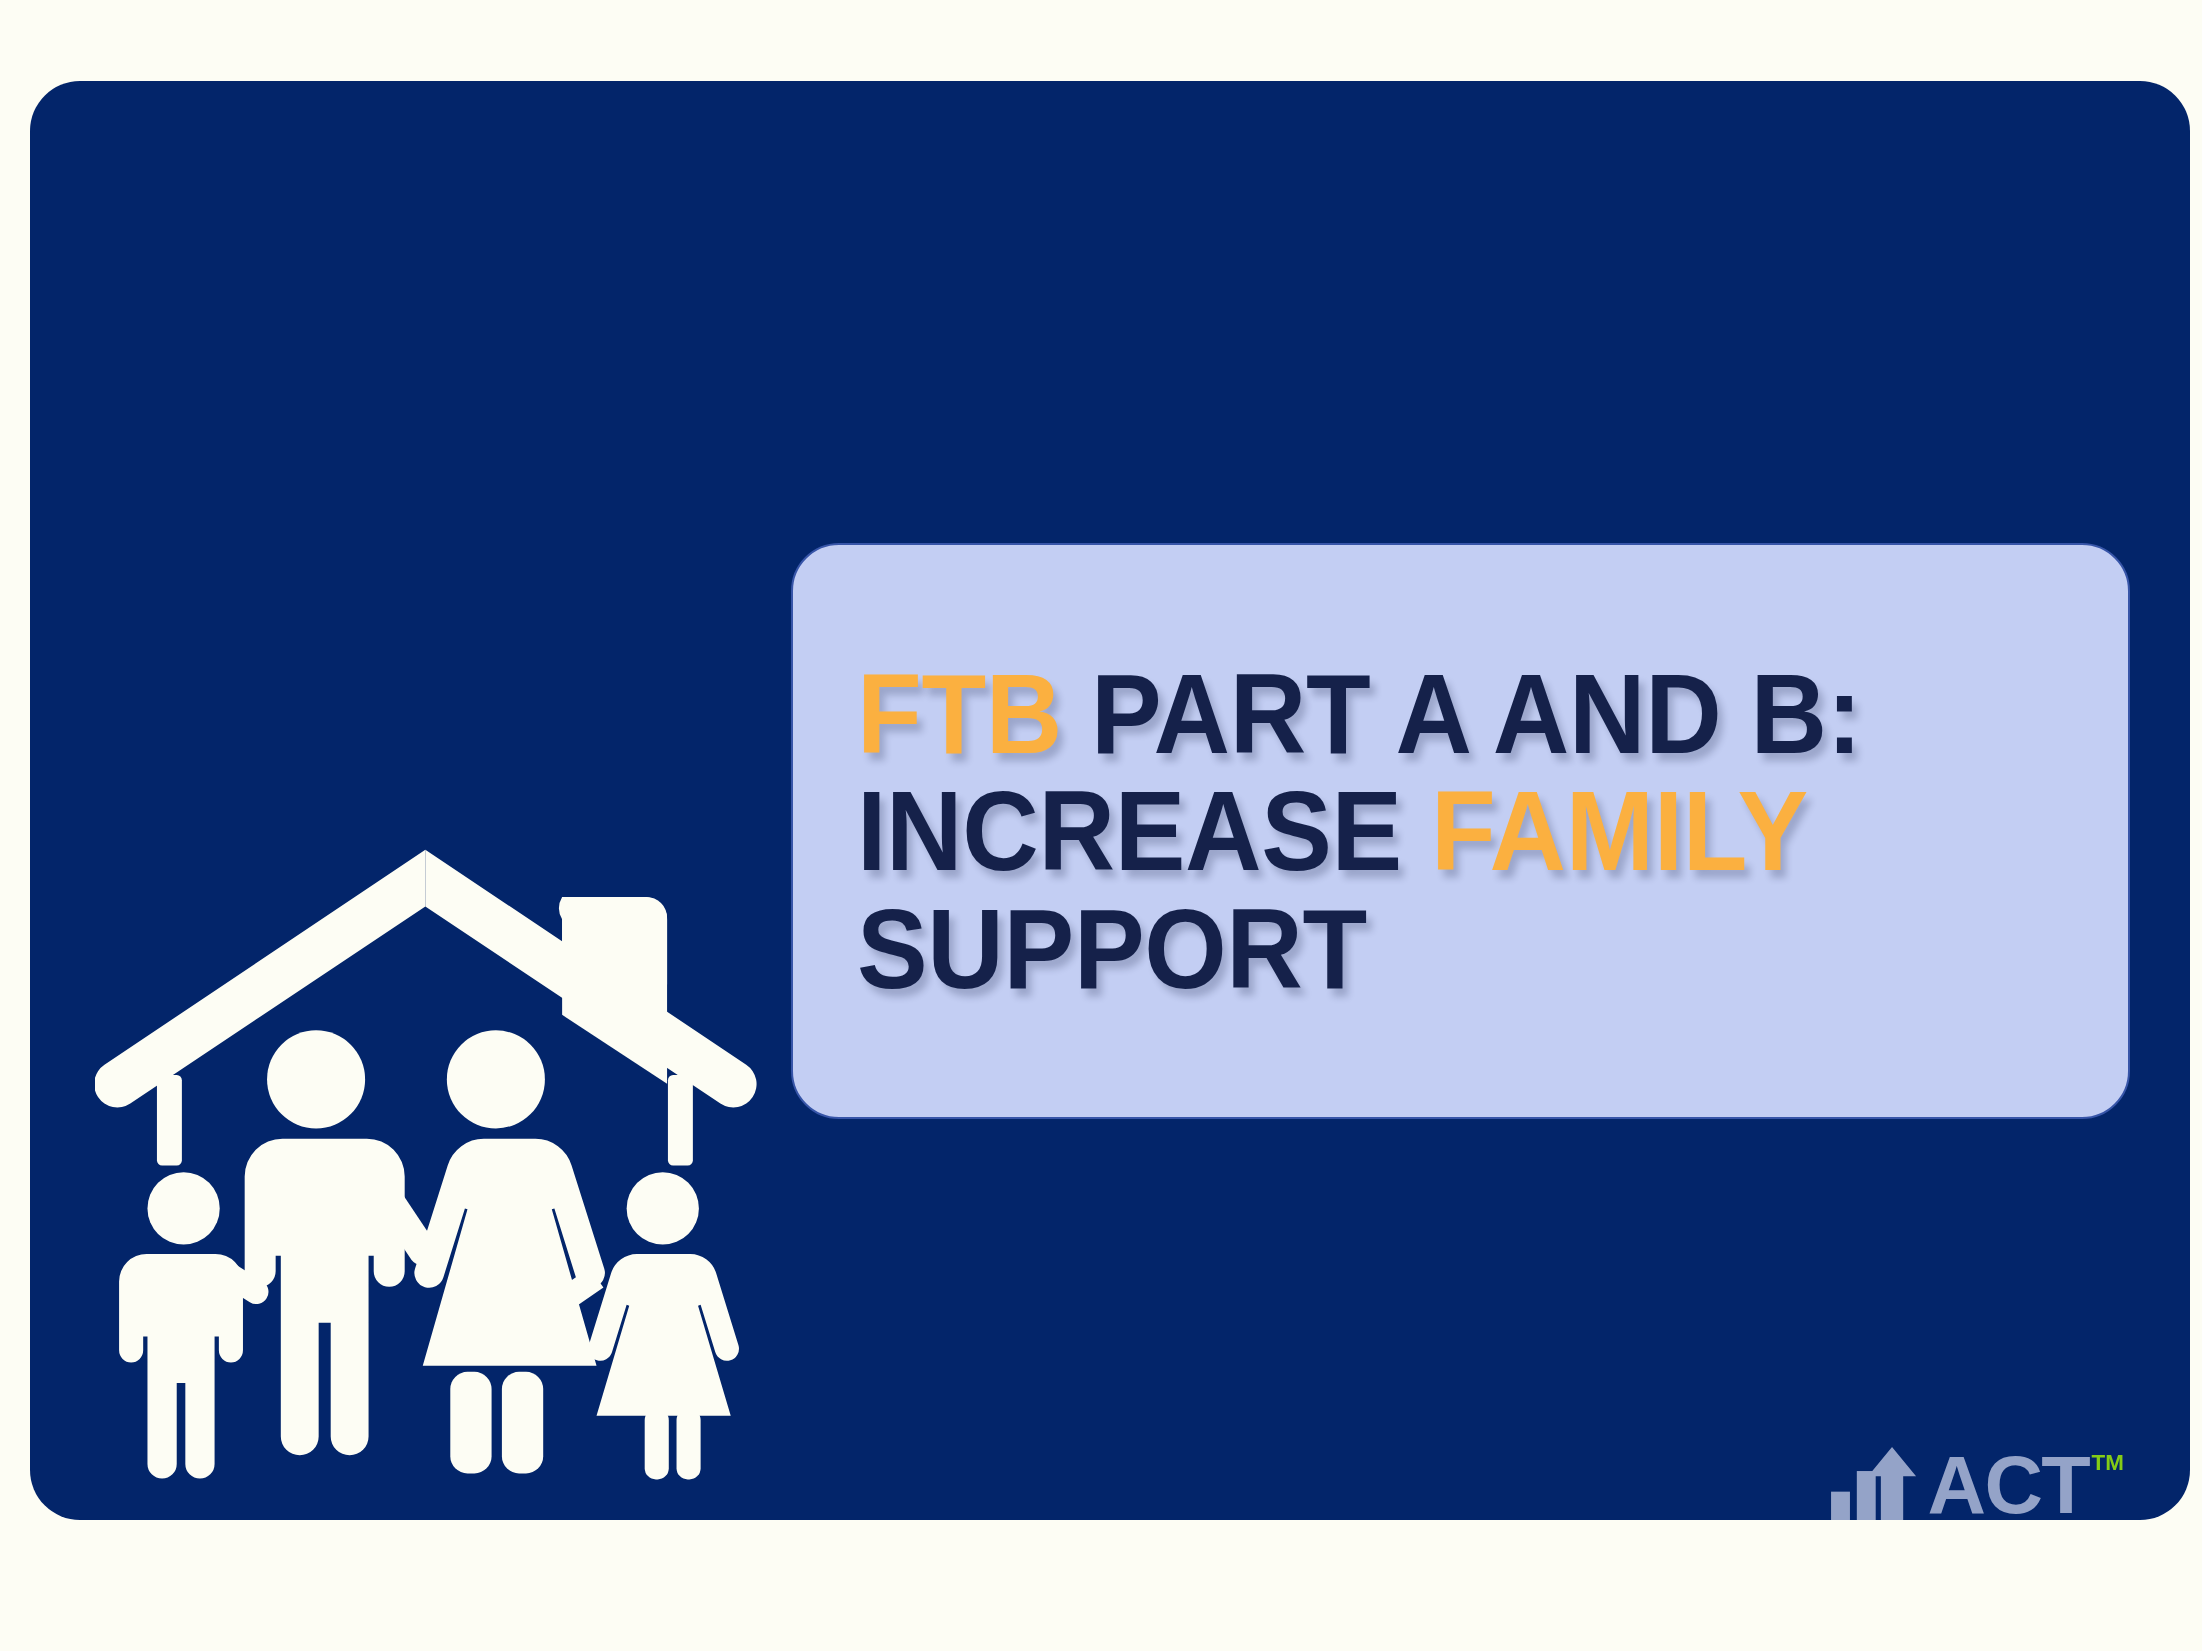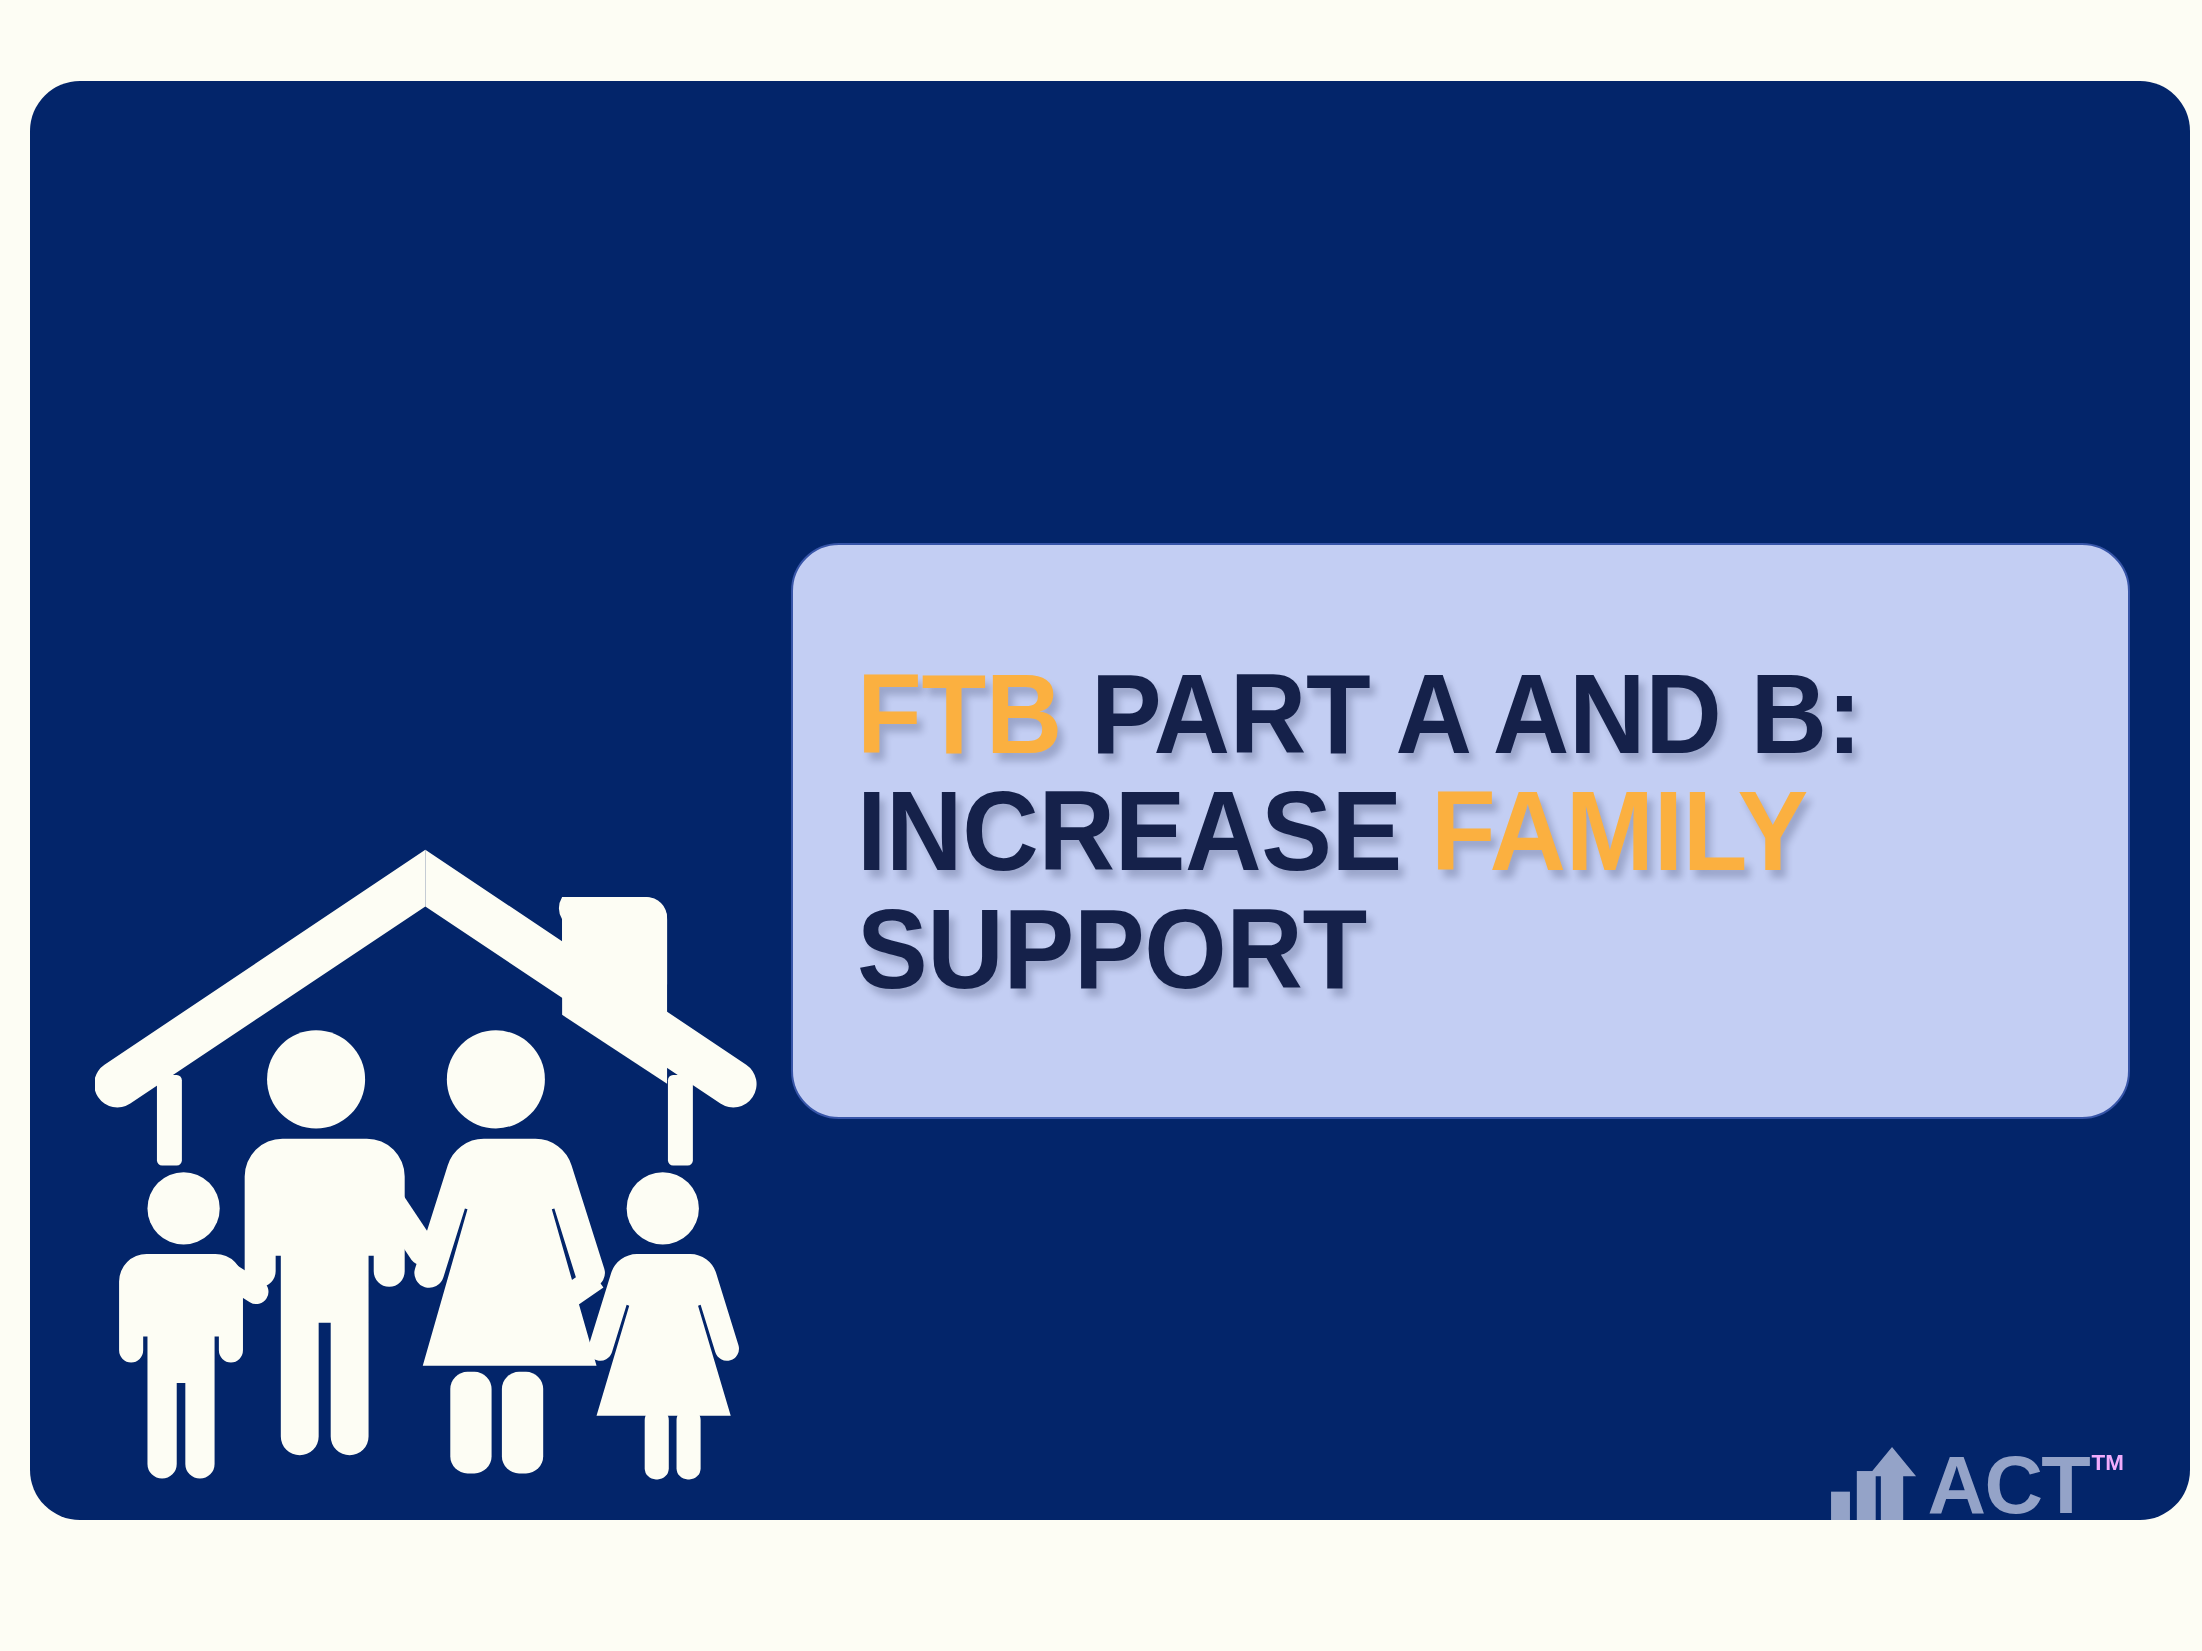--- a/index.html
+++ b/index.html
@@ -115,21 +115,21 @@
     font-size: 81px;
     line-height: 0.95;
     color: #94A3C8;
     letter-spacing: -1.7px;
     margin-left: -3.4px;
   }
   .logo-tm {
     font-family: "Liberation Sans", sans-serif;
     font-size: 22.4px;
     font-weight: 700;
-    color: #f0abfc;
+    color: #84cc16;
     line-height: 1;
     margin-top: 5.2px;
     margin-left: 2.6px;
   }
 </style>
 </head>
 <body>
 
 <div class="canvas">
 

